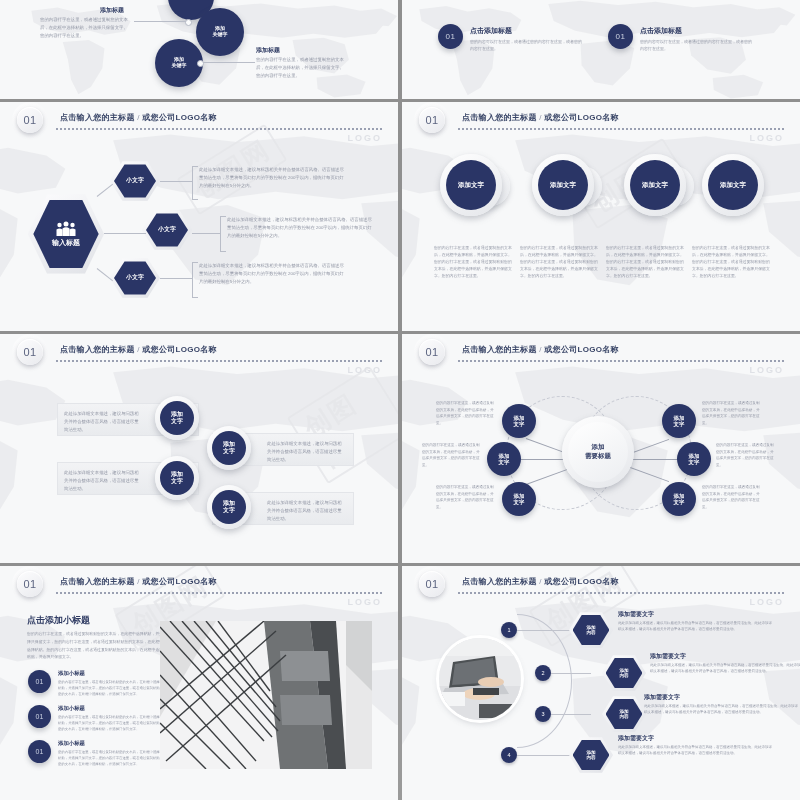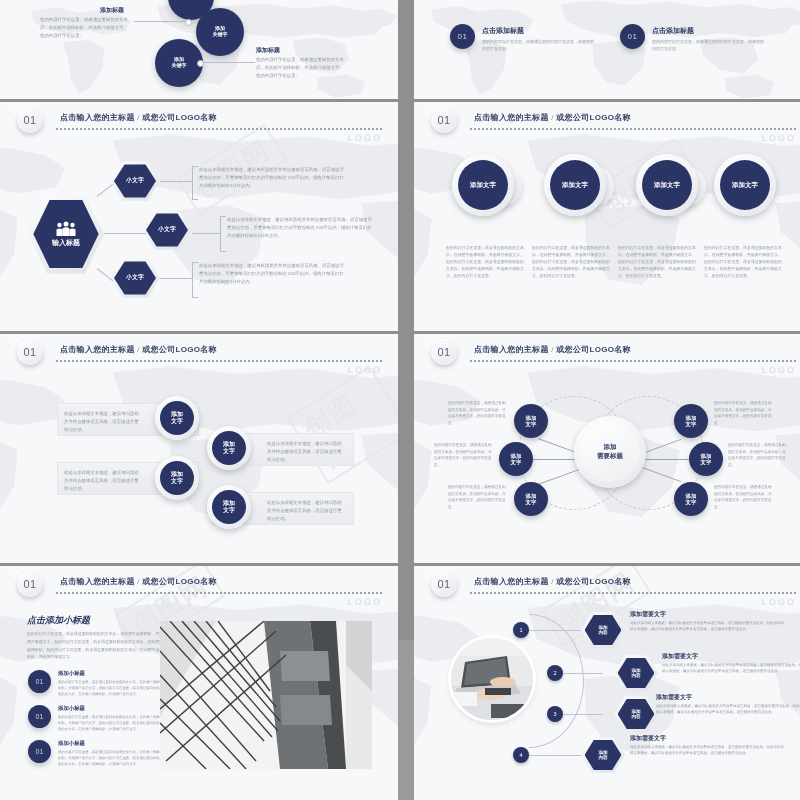--- a/index.html
+++ b/index.html
@@ -6,21 +6,21 @@
   body{
     width:800px;height:800px;overflow:hidden;
     background:#9a9a9a;
     font-family:"Liberation Sans","DejaVu Sans",sans-serif;
   }
   .grid{
     position:absolute;left:0;top:0;width:800px;height:640px;
     display:grid;
     grid-template-columns:398px 398px;
     grid-template-rows:99px 229px 229px 239px;
-    gap:3px 16px;
+    gap:3px 4px;
     background:#8f8f8f;
   }
   .panel{
     position:relative;overflow:hidden;
     background:#f7f8f9;
   }
   
   .map{
     position:absolute;left:0;top:0;width:100%;height:100%;
     opacity:.55;pointer-events:none;
@@ -139,21 +139,21 @@
            background:linear-gradient(150deg,#ffffff,#eceef1);
            color:#2f3b63;font-size:6.5px;font-weight:700;
            display:flex;flex-direction:column;align-items:center;justify-content:center;}
   .p6 .node{position:absolute;width:34px;height:34px;font-size:5.4px;font-weight:700;flex-direction:column;
             box-shadow:0 3px 5px rgba(80,85,100,.3);}
   .p6 .par{position:absolute;width:58px;font-size:3.6px;line-height:1.85;}
   .p6 .spoke{position:absolute;height:1px;background:#9ea3b1;transform-origin:0 50%;}
   .p6 .ell{position:absolute;border:1px dashed #c6c9d2;border-radius:50%;}
 
   
-  .p7 .h2{position:absolute;left:27px;top:48px;font-size:9px;font-style:italic;}
+  .p7 .h2{position:absolute;left:27px;top:48px;font-size:9px;}
   .p7 .lead{position:absolute;left:27px;top:64px;width:140px;font-size:3.9px;line-height:2;}
   .p7 .inum{position:absolute;width:23px;height:23px;border-radius:50%;background:#2a3566;
             color:#ccd2e2;font-size:7px;display:flex;align-items:center;justify-content:center;
             box-shadow:0 3px 5px rgba(80,85,100,.3);}
   .p7 .ittl{position:absolute;font-size:5.4px;}
   .p7 .ipar{position:absolute;width:102px;font-size:3.4px;line-height:1.8;}
   .p7 .photo{position:absolute;left:160px;top:55px;width:212px;height:148px;overflow:hidden;background:#efeff0;}
 
   
   .p8 .photo{position:absolute;left:37px;top:72px;width:82px;height:82px;border-radius:50%;overflow:hidden;

